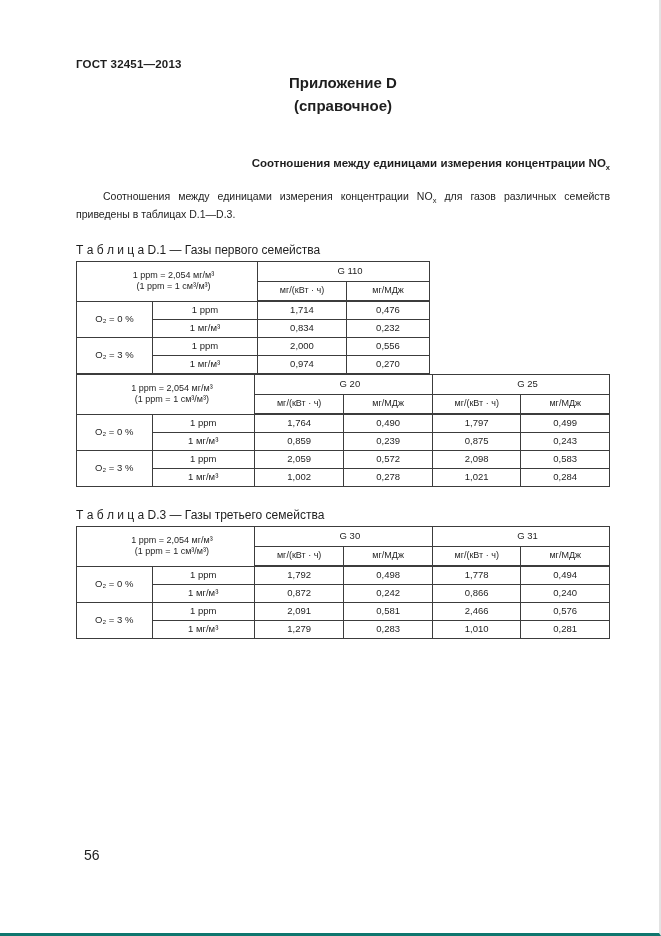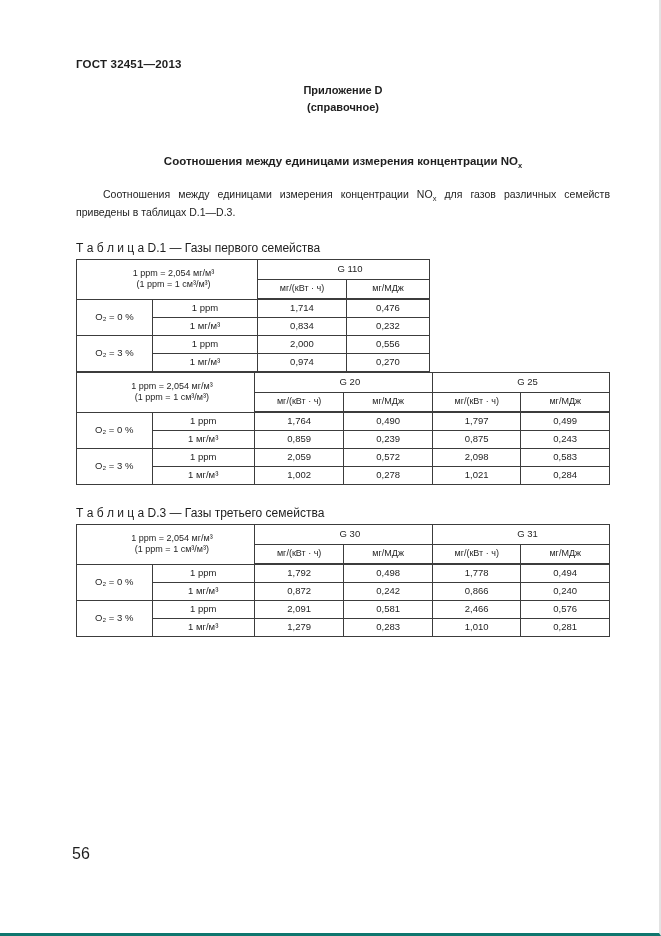--- a/index.html
+++ b/index.html
@@ -12,39 +12,39 @@
     overflow: hidden;
   }
   .page {
     position: absolute; inset: 0;
     background: #fff;
     border-right: 2px solid #e3e3e3;
     border-bottom: 3px solid #0f766e;
     padding: 58px 49px 0 76px;
   }
   .doc-number { font-weight: bold; font-size: 11.5px; letter-spacing: 0.2px; }
-  .appendix { text-align: center; font-weight: bold; font-size: 11px; margin-top: 12px; line-height: 1.5; }
-  .main-title { text-align: center; font-weight: bold; font-size: 11.5px; margin-top: 40px; }
+  .appendix { text-align: center; font-weight: bold; font-size: 15px; margin-top: 2px; line-height: 1.5; }
+  .main-title { text-align: right; font-weight: bold; font-size: 11.5px; margin-top: 40px; }
   .main-title sub, .intro sub { font-size: 7.5px; }
   .intro { font-size: 10.5px; margin-top: 17px; line-height: 1.4; text-indent: 27px; text-align: justify; }
   .tbl-caption { font-size: 12px; margin-top: 21px; margin-bottom: 4px; }
   table.gost { border-collapse: collapse; table-layout: fixed; font-size: 9.5px; }
   table.gost td {
     border: 1px solid #3c3c3c;
     text-align: center;
     vertical-align: middle;
     padding: 2px 3px;
     height: 18px;
     line-height: 1.25;
   }
   td.conv-cell { font-size: 9px; border-bottom: 2px solid #3c3c3c; }
   tr.gas-row td { height: 20px; padding-left: 16px; }
   tr.unit-row td { font-size: 9px; border-bottom: 2px solid #3c3c3c; height: 20px; }
   td.o2-cell { }
-  .page-number { position: absolute; left: 72px; bottom: 70px; font-size: 16px; }
+  .page-number { position: absolute; left: 84px; bottom: 70px; font-size: 14px; }
 </style>
 </head>
 <body>
 
 <div class="page">
 
   <div class="doc-number">ГОСТ  32451—2013</div>
 
   <div class="appendix">
     <div>Приложение D</div>

